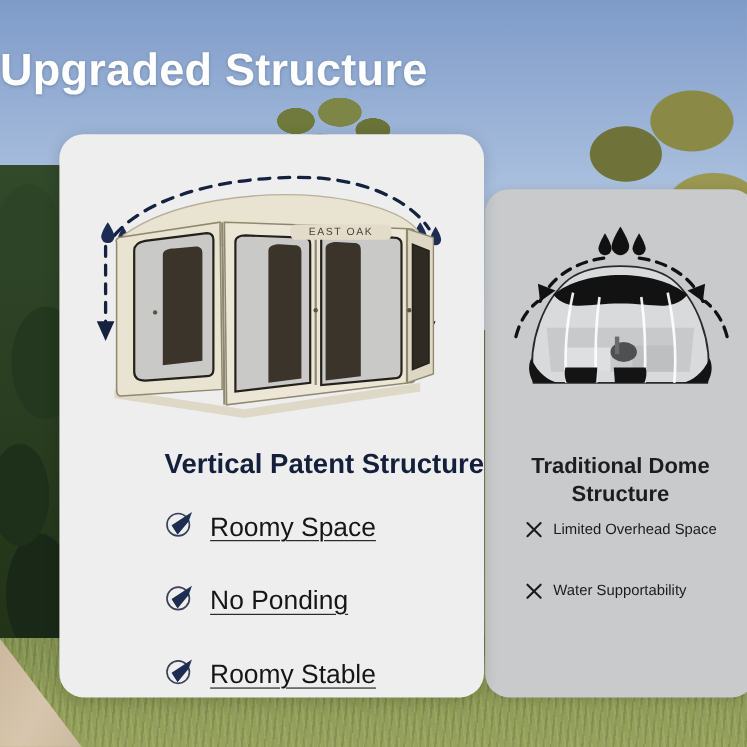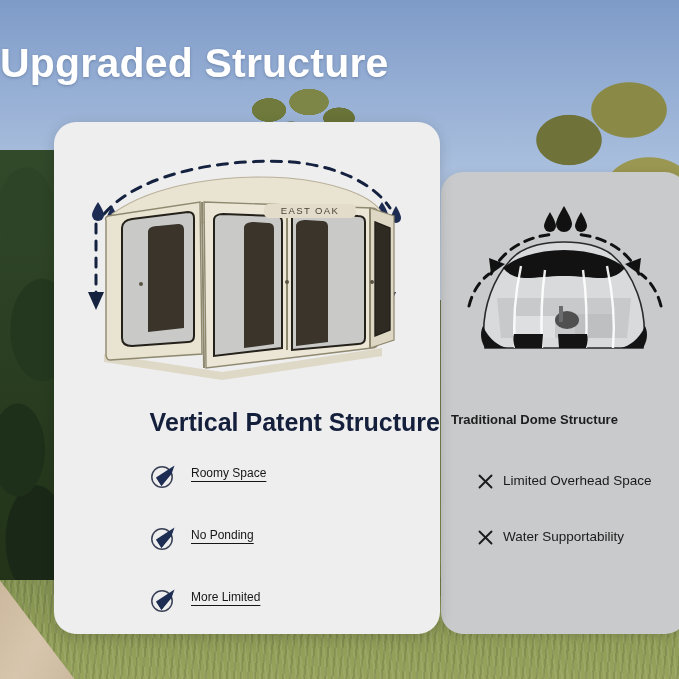--- a/index.html
+++ b/index.html
@@ -67,30 +67,30 @@
     left:22px;top:122px;width:386px;height:512px;
     background:#eeeeee;box-shadow:0 3px 14px rgba(0,0,0,.16);
   }
 
   
   .h-left{
     position:absolute;left:0;top:286px;width:386px;text-align:right;
     font-size:25px;font-weight:bold;color:#141f3c;
   }
   .h-right{
-    position:absolute;left:10px;top:240px;width:226px;text-align:left;
-    font-size:13px;font-weight:bold;color:#1d1d1d;line-height:1.25;
+    position:absolute;left:10px;top:240px;width:226px;text-align:center;
+    font-size:20px;font-weight:bold;color:#1d1d1d;line-height:1.25;
   }
 
   
   .feat-left{position:absolute;left:96px;top:342px;width:290px;}
   .frow{display:flex;align-items:flex-start;gap:14px;margin-bottom:37px;}
   .check-ico{flex:0 0 auto;width:27px;height:27px;position:relative;margin-top:-2px;}
   .frow .ftxt{
-    font-size:12px;color:#161616;text-decoration:underline;
+    font-size:24px;color:#161616;text-decoration:underline;
     text-underline-offset:4px;text-decoration-thickness:1.3px;
     padding-top:2px;white-space:nowrap;
   }
 
   .feat-right{position:absolute;left:36px;top:300px;width:200px;}
   .xrow{display:flex;align-items:flex-end;gap:9px;margin-bottom:38px;}
   .x-ico{flex:0 0 auto;width:17px;height:17px;margin-top:1px;}
   .xrow .xtxt{font-size:13.5px;color:#1b1b1b;line-height:1.32;}
 
   
@@ -286,19 +286,19 @@
       </div>
 
       <div class="frow">
         <span class="check-ico">
           <svg viewBox="0 0 27 27" width="27" height="27">
             <circle cx="12" cy="15" r="10.2" fill="none" stroke="#3a4156" stroke-width="1.5"></circle>
             <path d="M6 15.5 L11 20.5 L24.5 3.5 L21.5 12 L11.5 24 Z" fill="#1d2c52"></path>
             <path d="M6 15.5 L11.5 24 L24.5 3.5 Z" fill="#1d2c52"></path>
           </svg>
         </span>
-        <span class="ftxt">More Limited</span>
+        <span class="ftxt">Roomy Stable</span>
       </div>
 
     </div>
   </div>
 
 </div>
 
 </body></html>

